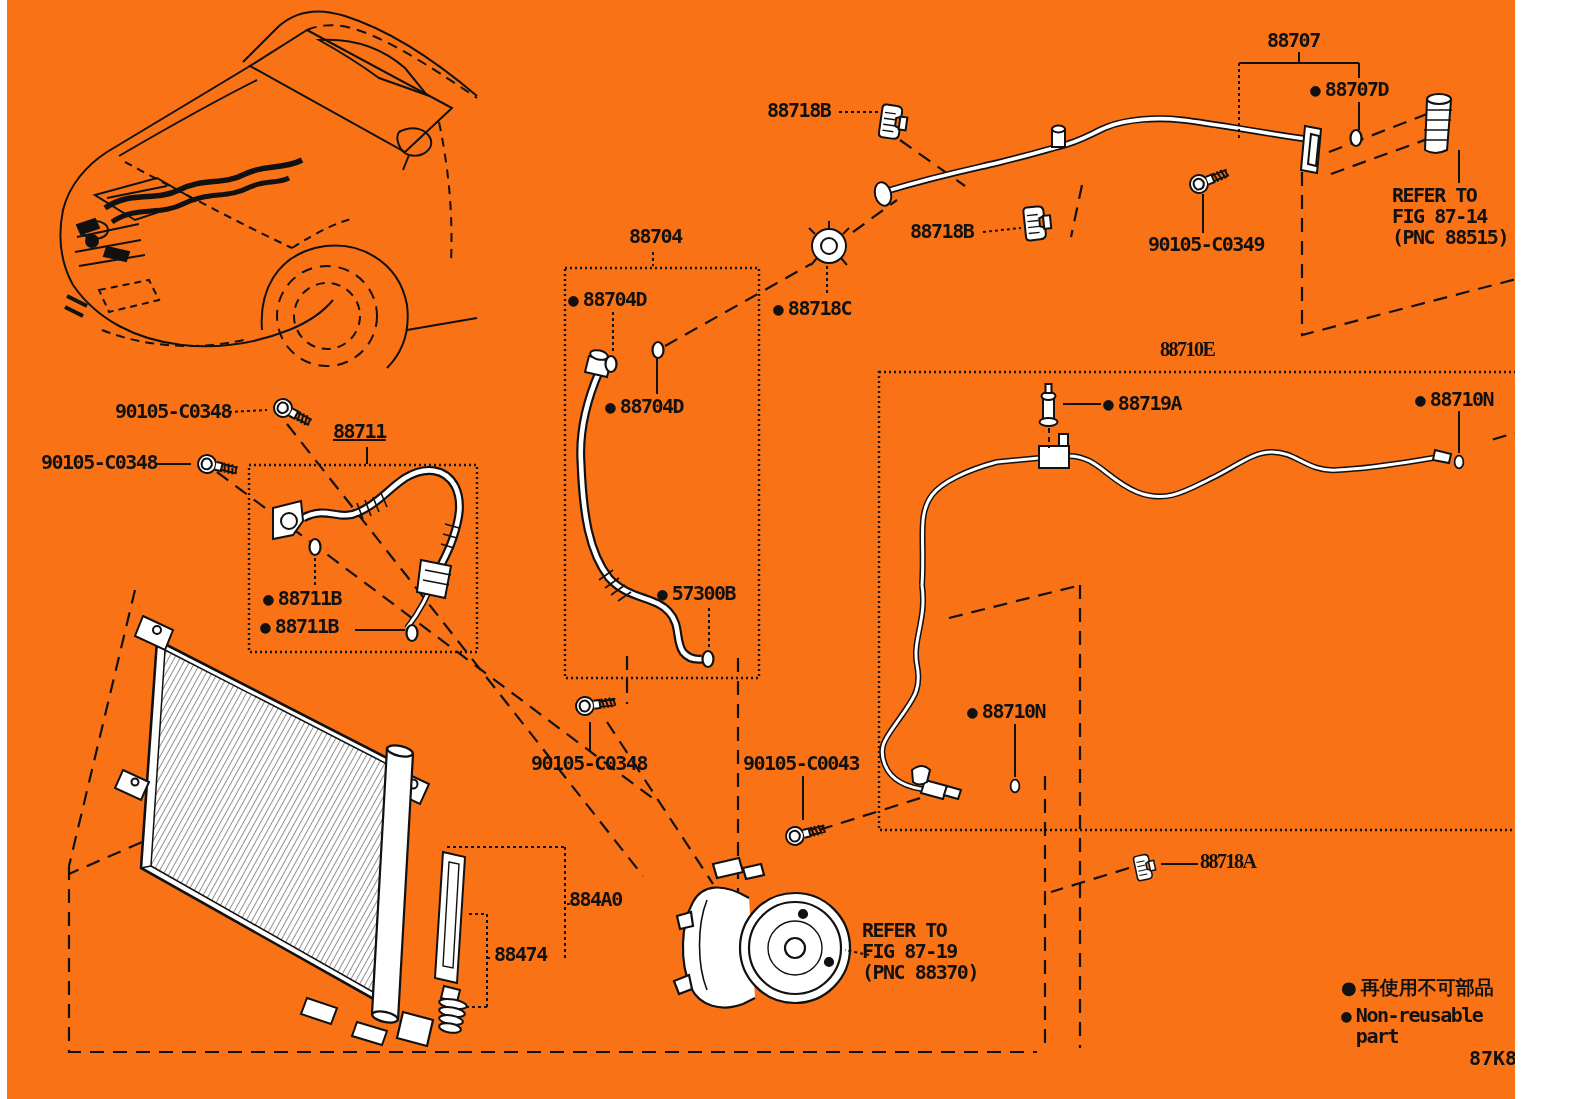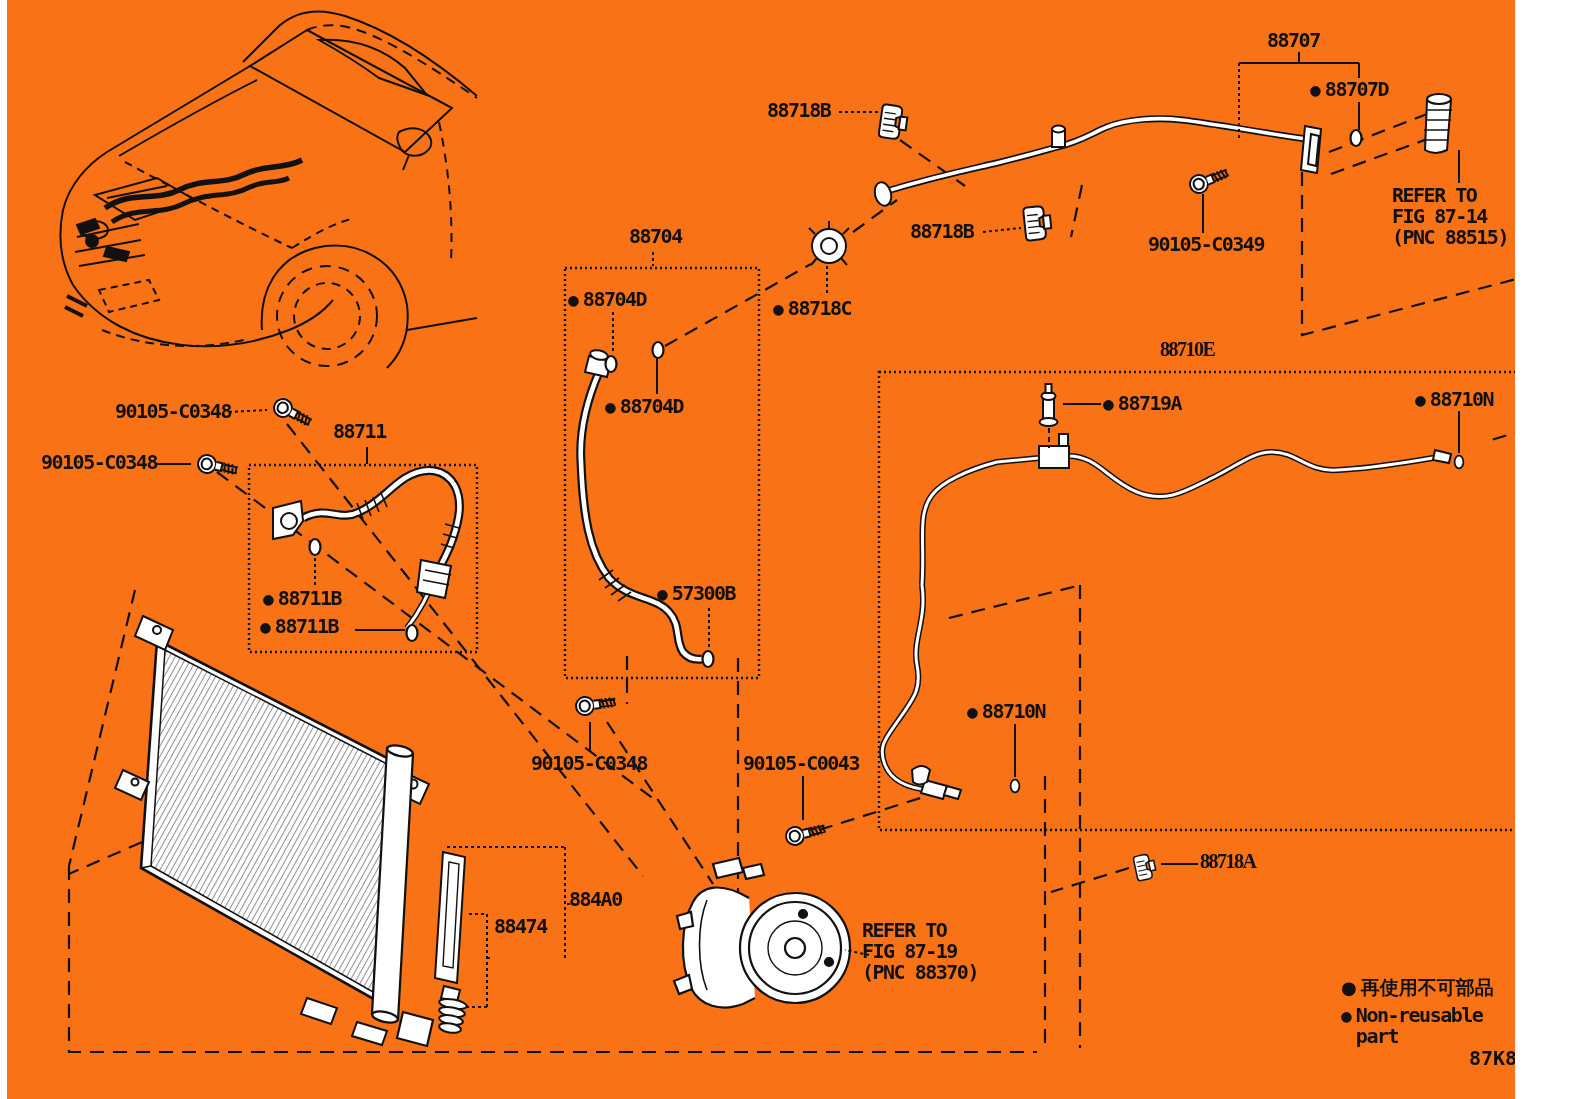--- a/index.html
+++ b/index.html
@@ -309,25 +309,25 @@
       <div class="label" style="left: 598px; top: 396px;"><span class="dot">●</span><span>88704D</span></div>
       <div class="label" style="left: 766px; top: 298px;"><span class="dot">●</span><span>88718C</span></div>
       <div class="label" style="left: 650px; top: 583px;"><span class="dot">●</span><span>57300B</span></div>
       <div class="label" style="left: 1153px; top: 339px; font-family: Liberation Serif, serif;"><span>88710E</span></div>
       <div class="label" style="left: 1096px; top: 393px;"><span class="dot">●</span><span>88719A</span></div>
       <div class="label" style="left: 1408px; top: 389px;"><span class="dot">●</span><span>88710N</span></div>
       <div class="label" style="left: 960px; top: 701px;"><span class="dot">●</span><span>88710N</span></div>
       <div class="label" style="left: 1193px; top: 851px; font-family: Liberation Serif, serif;"><span>88718A</span></div>
       <div class="label" style="left: 108px; top: 401px;"><span>90105-C0348</span></div>
       <div class="label" style="left: 34px; top: 452px;"><span>90105-C0348</span></div>
-      <div class="label" style="left: 326px; top: 421px;"><span>88711</span></div>
+      <div class="label" style="left: 326px; top: 421px; text-decoration: underline;"><span>88711</span></div>
       <div class="label" style="left: 256px; top: 588px;"><span class="dot">●</span><span>88711B</span></div>
       <div class="label" style="left: 253px; top: 616px;"><span class="dot">●</span><span>88711B</span></div>
       <div class="label" style="left: 562px; top: 889px;"><span>884A0</span></div>
-      <div class="label" style="left: 487px; top: 916px;"><span>88474</span></div>
+      <div class="label" style="left: 487px; top: 944px;"><span>88474</span></div>
       <div class="label" style="left: 524px; top: 753px;"><span>90105-C0348</span></div>
       <div class="label" style="left: 736px; top: 753px; justify-content: center;"><span>90105-C0043</span></div>
       <div class="label" style="left: 1385px; top: 185px;"><span>REFER TO
 FIG 87-14
 (PNC 88515)</span></div>
       <div class="label" style="left: 855px; top: 920px;"><span>REFER TO
 FIG 87-19
 (PNC 88370)</span></div>
       <div class="label cjk" style="left: 1334px; top: 977px;"><span class="dot">●</span><span>再使用不可部品</span></div>
       <div class="label" style="left: 1334px; top: 1005px;"><span class="dot">●</span><span>Non-reusable part</span></div>

